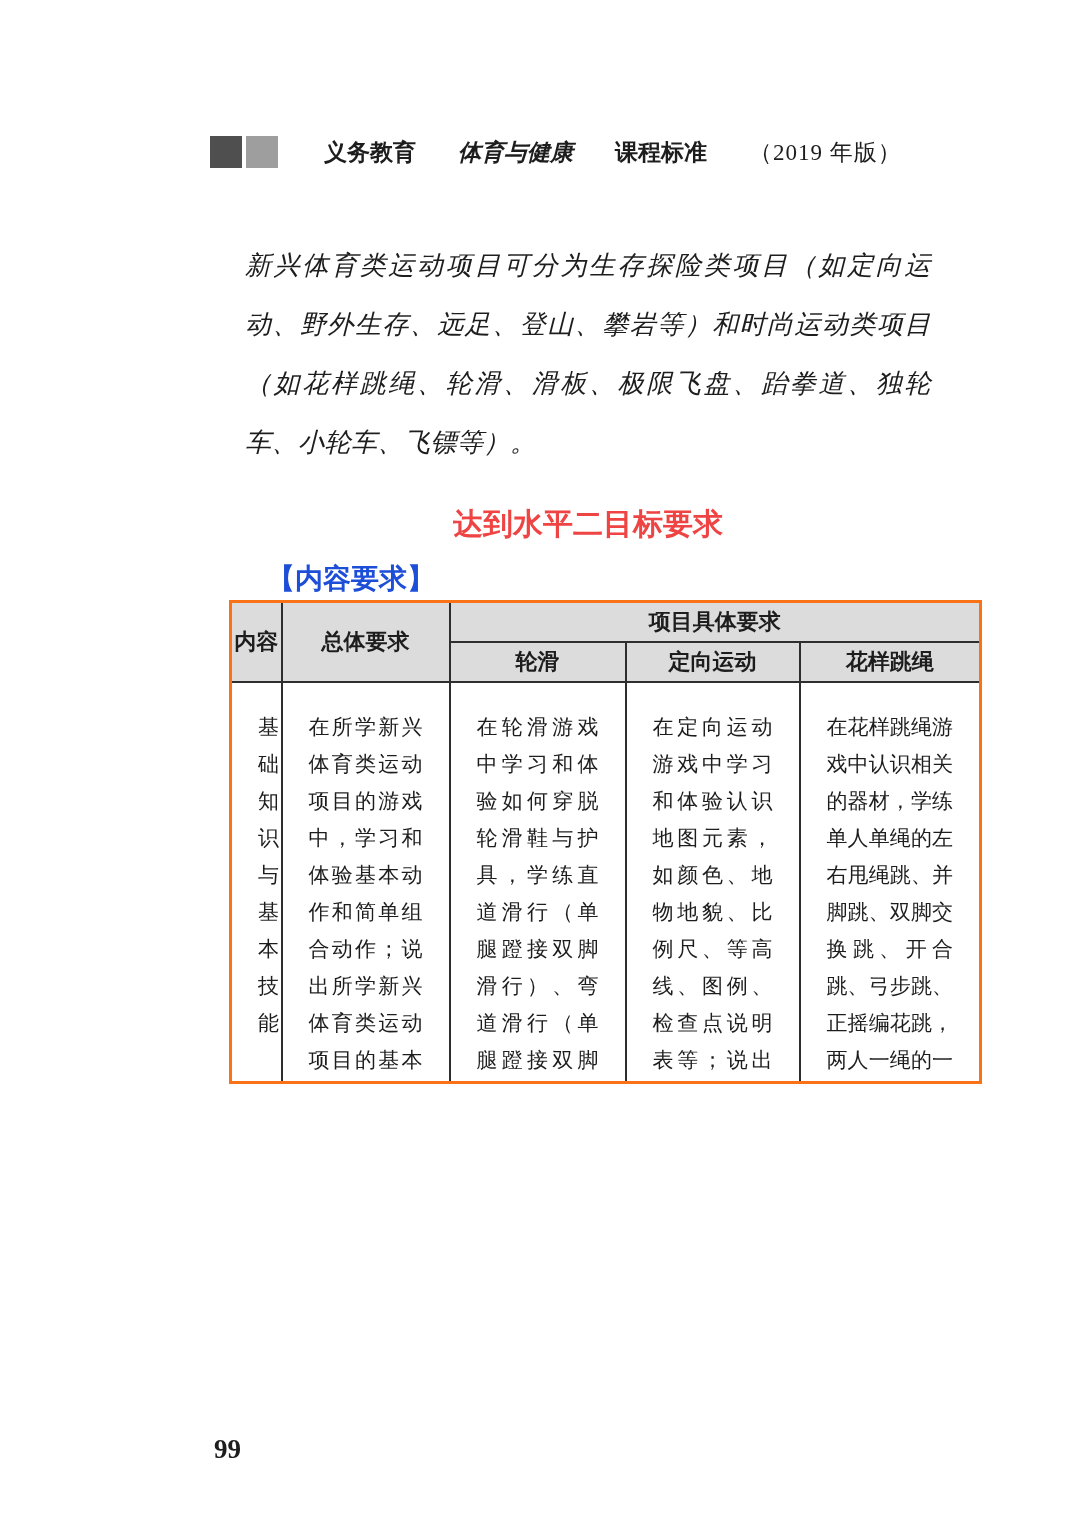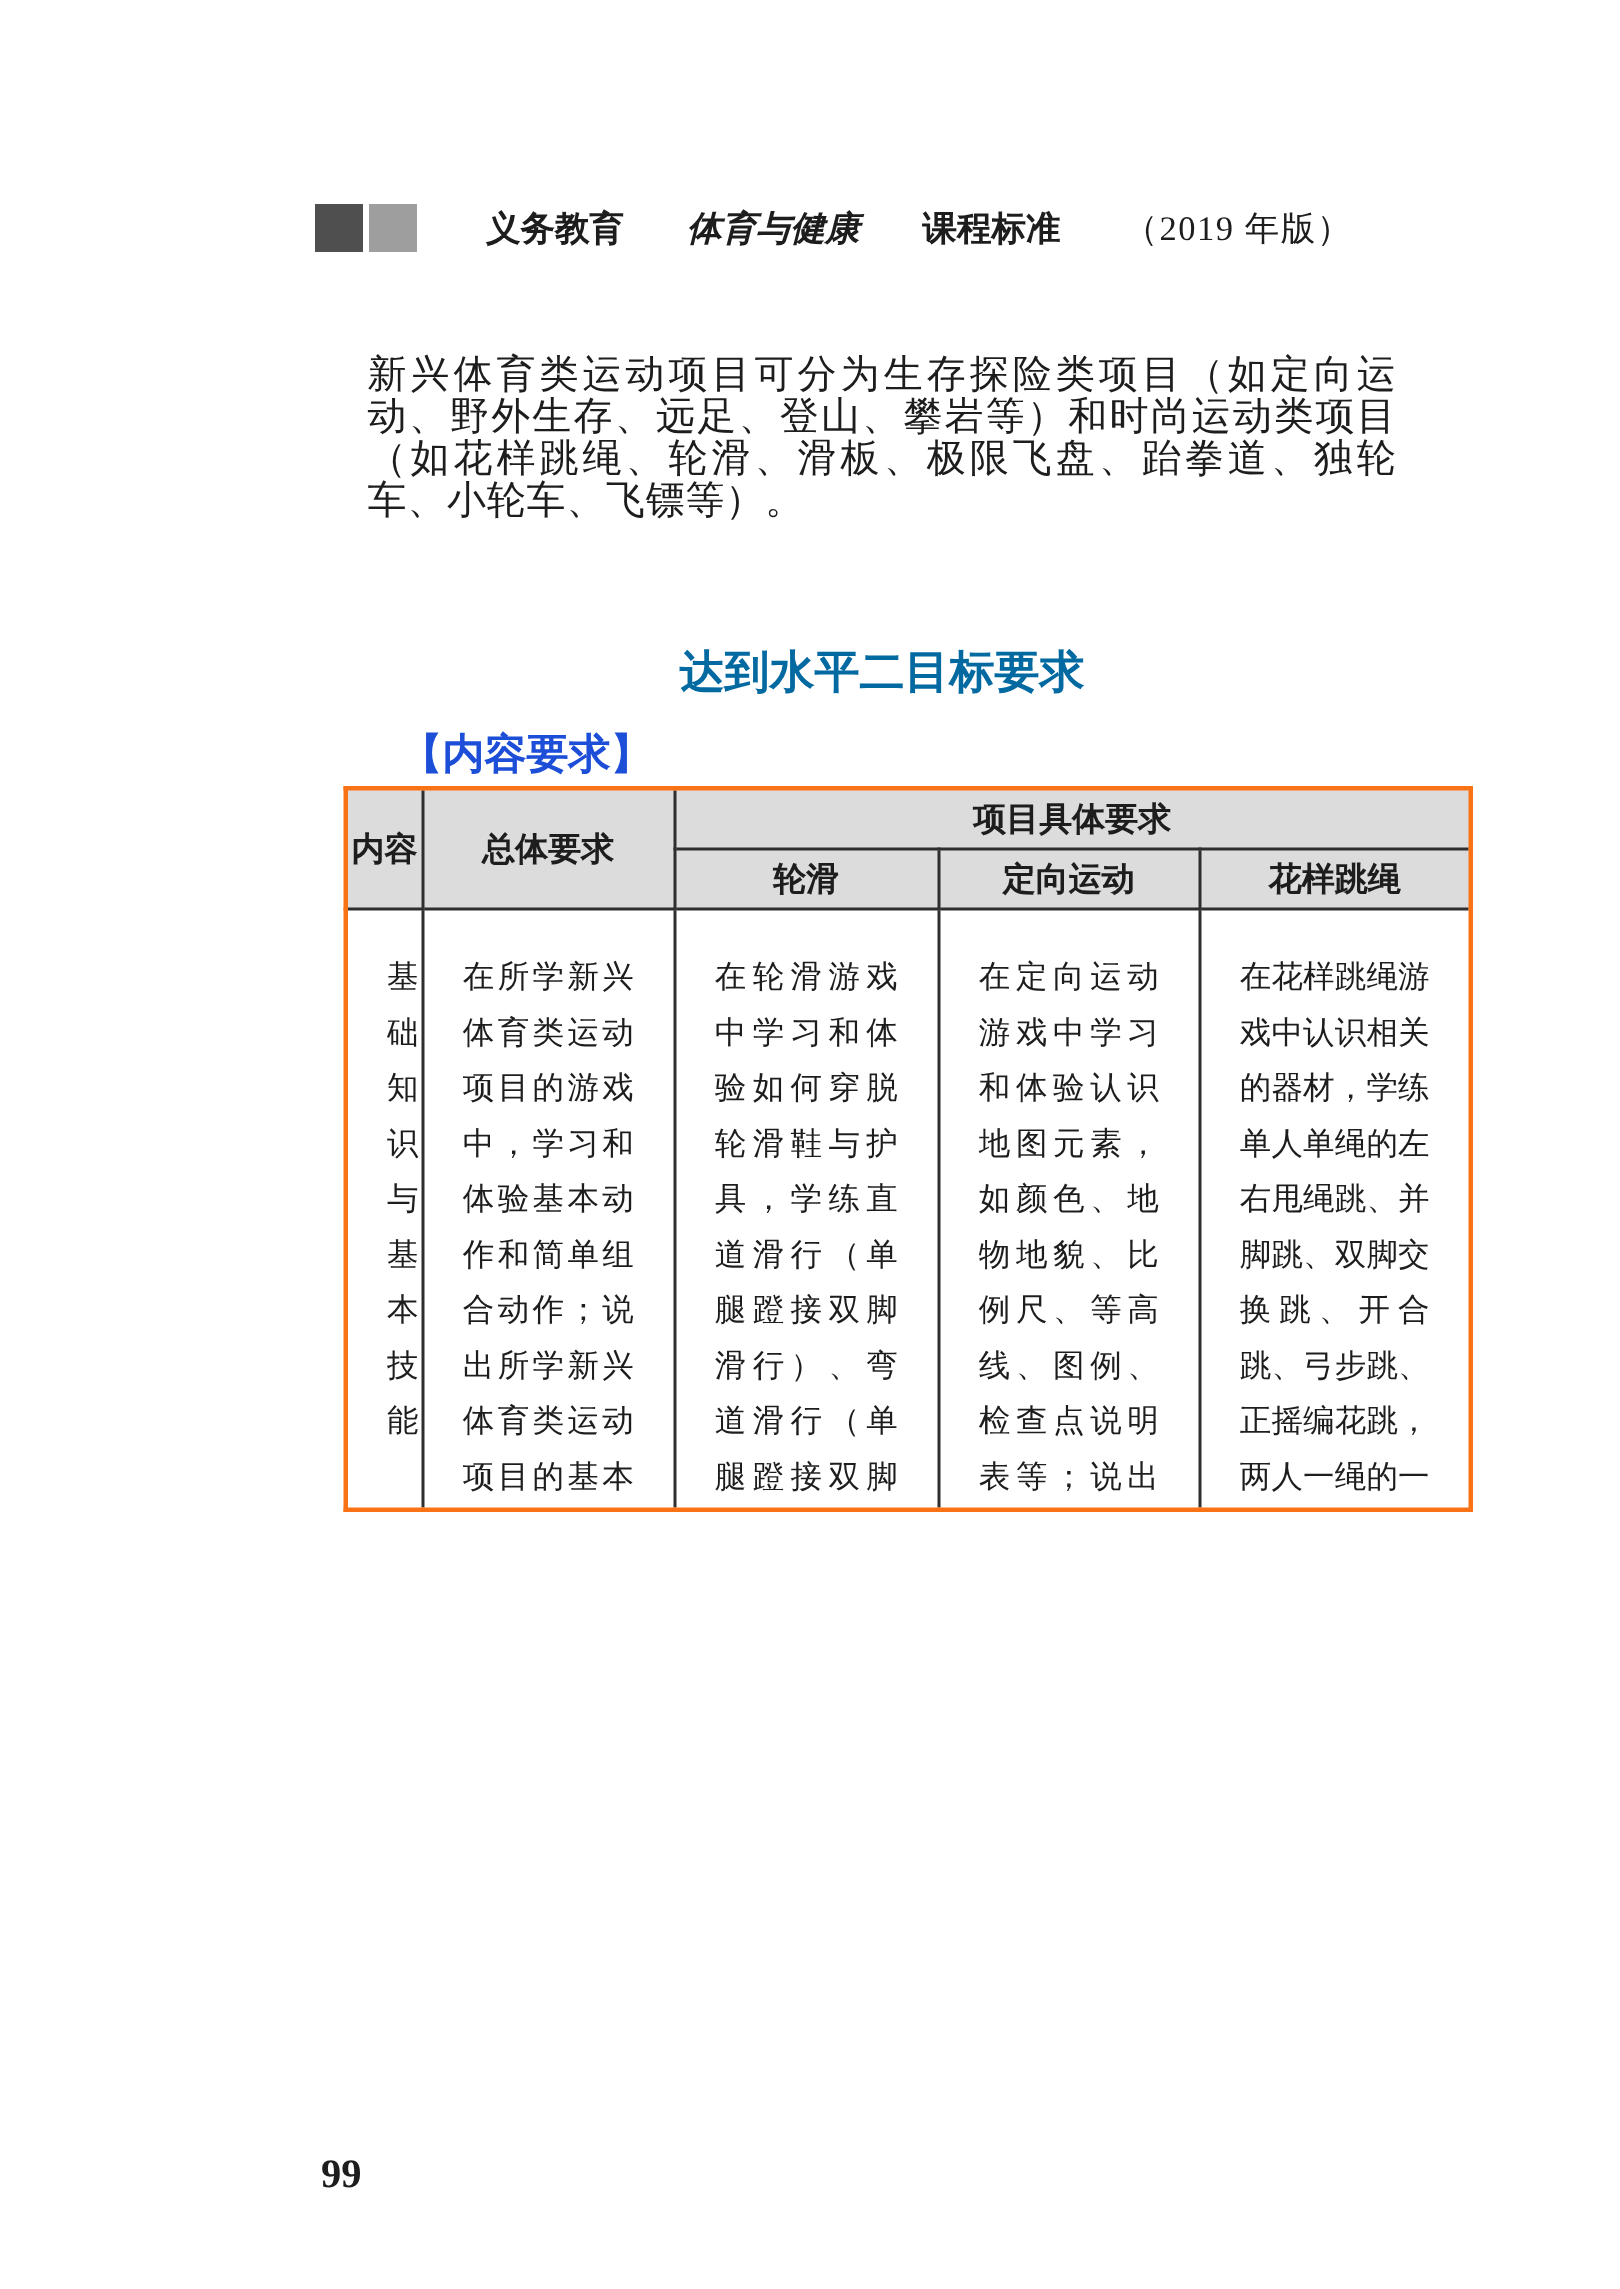--- a/index.html
+++ b/index.html
@@ -25,33 +25,33 @@
   .marker { display: inline-flex; align-items: center; margin-right: 14px; }
   .marker .bar-dark  { display: inline-block; width: 13px; height: 26px; background: #4f4f4f; margin-right: 4px; }
   .marker .bar-light { display: inline-block; width: 6px;  height: 26px; background: #9e9e9e; }
   .h-bold    { font-family: "Liberation Sans", "DejaVu Sans", sans-serif; font-weight: bold; margin-right: 10px; }
   .h-italic  { font-style: italic; font-weight: bold; margin-right: 10px; }
   .h-edition { font-weight: normal; letter-spacing: 1px; }
   
   .content { margin: 36px 165px 0 165px; width: 750px; }
   .para {
     font-size: 26px;
-    line-height: 28px;
+    line-height: 59px;
     text-align: justify;
     letter-spacing: 0.5px;
+    font-style: italic;
   }
   .para.indent { text-indent: 2em; }
   .section-title {
-    margin-top: 48px;
     height: 40px;
     text-align: center;
     font-family: "Liberation Sans", "DejaVu Sans", sans-serif;
     font-weight: bold;
     font-size: 30px;
-    color: #0369a1;
+    color: #ef4444;
   }
   .subsection-title {
     margin-top: 16px;
     height: 36px;
     padding-left: 38px;
     font-family: "Liberation Sans", "DejaVu Sans", sans-serif;
     font-weight: bold;
     font-size: 28px;
     color: #1d4ed8;
   }

